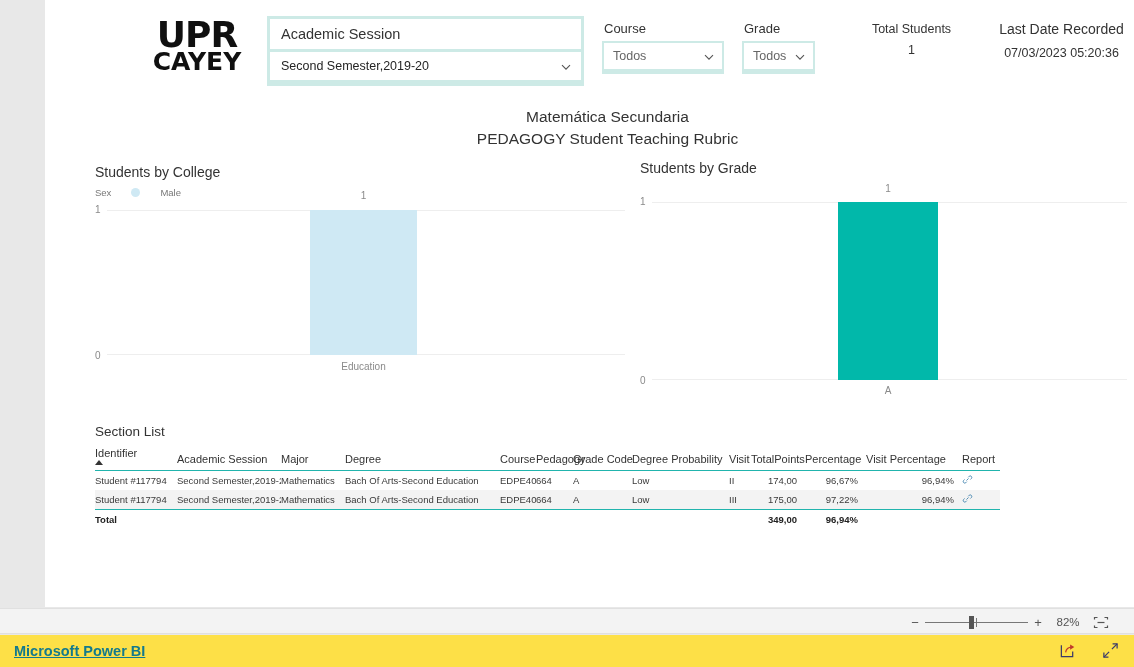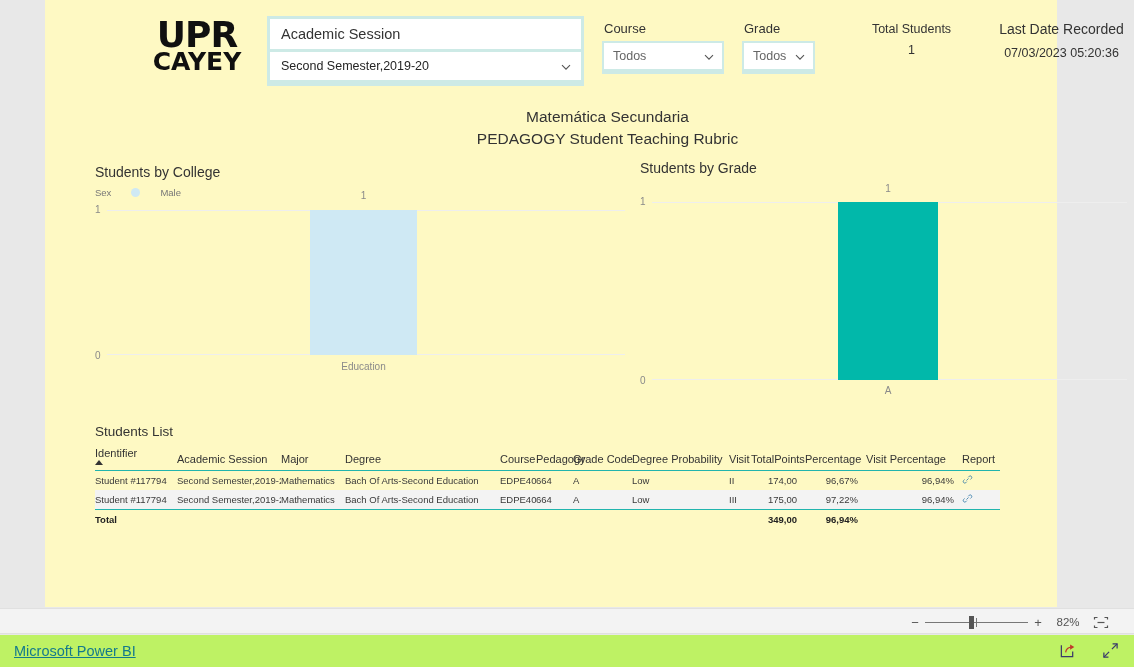--- a/index.html
+++ b/index.html
@@ -9,42 +9,43 @@
     background: #e8e8e8;
     font-family: "Liberation Sans", sans-serif;
     overflow: hidden;
   }
 
   
   #app { position: relative; width: 1134px; height: 667px; }
 
   #report-canvas {
     position: absolute; left: 45px; top: 0;
-    width: 1012px; height: 607px;
-    background: #fef9c3;
+    width: 1089px; height: 607px;
+    background: #ffffff;
   }
 
   #canvas-scrollbar-track {
     position: absolute; left: 1071px; top: 0;
     width: 10px; height: 607px;
     background: transparent;
   }
 
   #zoom-bar {
     position: absolute; left: 0; top: 608px;
     width: 1134px; height: 26px;
     background: #f3f3f3;
     border-top: 1px solid #e0e0e0;
     border-bottom: 1px solid #e0e0e0;
   }
 
   #footer-bar {
     position: absolute; left: 0; top: 635px;
     width: 1134px; height: 32px;
-    background: #bef264;
+    background: #fde047;
+    font-weight: bold;
   }
 
   
   .logo {
     position: absolute; left: 97px; top: 20px;
     width: 110px; height: 55px;
     font-family: "DejaVu Sans", sans-serif;
     color: #101010;
     line-height: 0.85;
     letter-spacing: -1px;
@@ -278,21 +279,21 @@
         <span class="axis-label" style="left:0; bottom:-6px;">0</span>
         <div class="gridline" style="top:0; left:12px;"></div>
         <div class="gridline" style="bottom:0; left:12px;"></div>
         <div class="bar" style="left:198px; width:100px; height:178px; background:#01b8aa;"></div>
         <span class="bar-value" style="left:198px; width:100px; top:-19px;">1</span>
         <span class="cat-label" style="left:198px; width:100px; top:183px;">A</span>
       </div>
     </div>
 
     <div id="student-list">
-      <div class="tbl-title">Students List</div>
+      <div class="tbl-title">Section List</div>
 
       <table class="pbi">
         <colgroup>
           <col style="width:82px">
             <col style="width:104px">
             <col style="width:64px">
             <col style="width:155px">
           <col style="width:36px">
             <col style="width:37px">
             <col style="width:59px">

